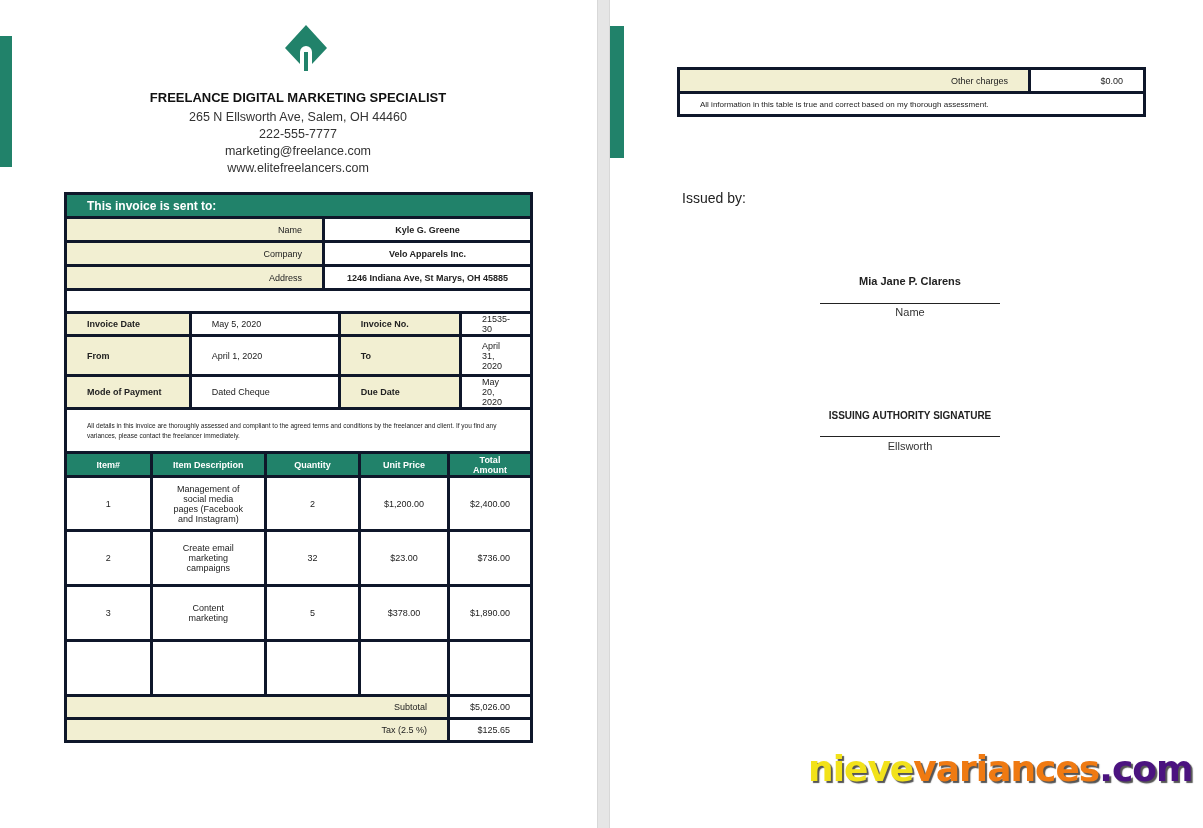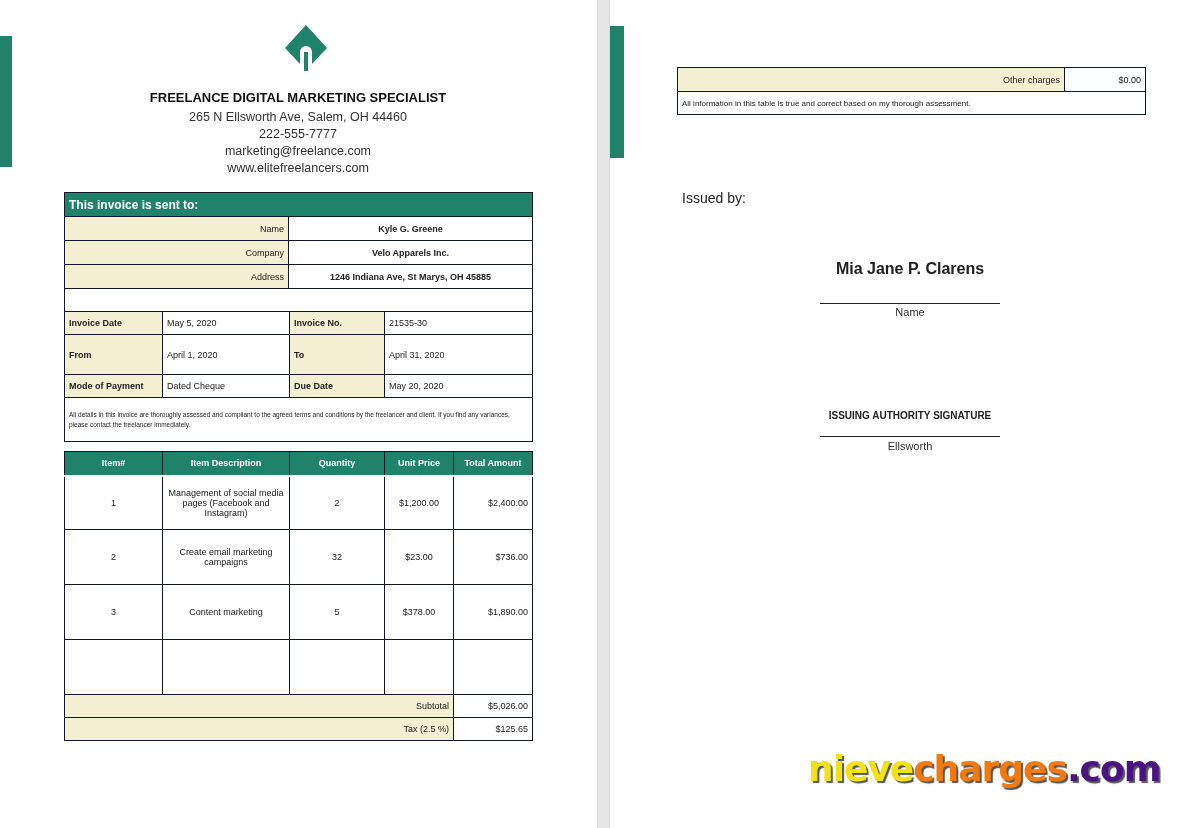--- a/index.html
+++ b/index.html
@@ -9,21 +9,21 @@
   .page-left { left:0; width:597px; }
   .page-right { left:610px; width:593px; }
   .gutter { position:absolute; left:597px; top:0; width:13px; height:828px; background:#e6e6e6;
             border-left:1px solid #d8d8d8; border-right:1px solid #d8d8d8; box-sizing:border-box; }
   .accent-bar { position:absolute; background:#21826a; }
   .logo { position:absolute; left:285px; top:25px; width:42px; height:46px; }
   .header { position:absolute; left:64px; width:468px; text-align:center; }
   .hdr-title { top:90px; font-weight:bold; font-size:13px; color:#111; }
   .hdr-line { font-size:12.5px; color:#333; line-height:17px; }
   table { border-collapse:collapse; position:absolute; font-size:9px; }
-  td, th { border:1px solid #0f172a; padding:0 4px;margin-top:11px; }
+  td, th { border:3px solid #0f172a; padding:0 20px;margin-top:11px; }
   .beige { background:#f2efd2; }
   .green-head { background:#21826a; color:#fff; font-weight:bold; }
   .r { text-align:right; } .c { text-align:center; } .l { text-align:left; }
   .b { font-weight:bold; }
   .sig-line { position:absolute; border-top:1px solid #222; width:180px; left:820px; }
   .sig-text { position:absolute; width:180px; left:820px; text-align:center; }
   .watermark { position:absolute; left:808px; top:748px; font-family:"DejaVu Sans", sans-serif; font-weight:bold;
                font-size:36px; letter-spacing:-1px; text-shadow:2px 2px 1px #555; }
 </style>
 </head>
@@ -150,20 +150,20 @@
         <td class="beige r">Other charges</td>
         <td class="r" style="width:72px">$0.00</td>
       </tr>
   <tr style="height:23px">
         <td colspan="2" class="l" style="font-size:8px">All information in this table is true and correct based on my thorough assessment.</td>
       </tr>
 </tbody>
   </table>
 
 <div style="position:absolute;left:682px;top:190px;font-size:14px;color:#222">Issued by:</div>
-<div class="sig-text b" style="top:260px;font-size:16px">Mia Jane P. Clarens</div>
+<div class="sig-text b" style="top:275px;font-size:11px">Mia Jane P. Clarens</div>
 <div class="sig-line" style="top:303px"></div>
 <div class="sig-text" style="top:306px;font-size:11px;color:#333">Name</div>
 <div class="sig-text b" style="top:410px;font-size:10px">ISSUING AUTHORITY SIGNATURE</div>
 <div class="sig-line" style="top:436px"></div>
 <div class="sig-text" style="top:440px;font-size:11px;color:#333">Ellsworth</div>
 
-<div class="watermark"><span style="color:#f2e21a">nieve</span><span style="color:#ef7a12">charges</span><span style="color:#4b1380">.com</span></div>
+<div class="watermark"><span style="color:#f2e21a">nieve</span><span style="color:#ef7a12">variances</span><span style="color:#4b1380">.com</span></div>
 
 </body></html>

